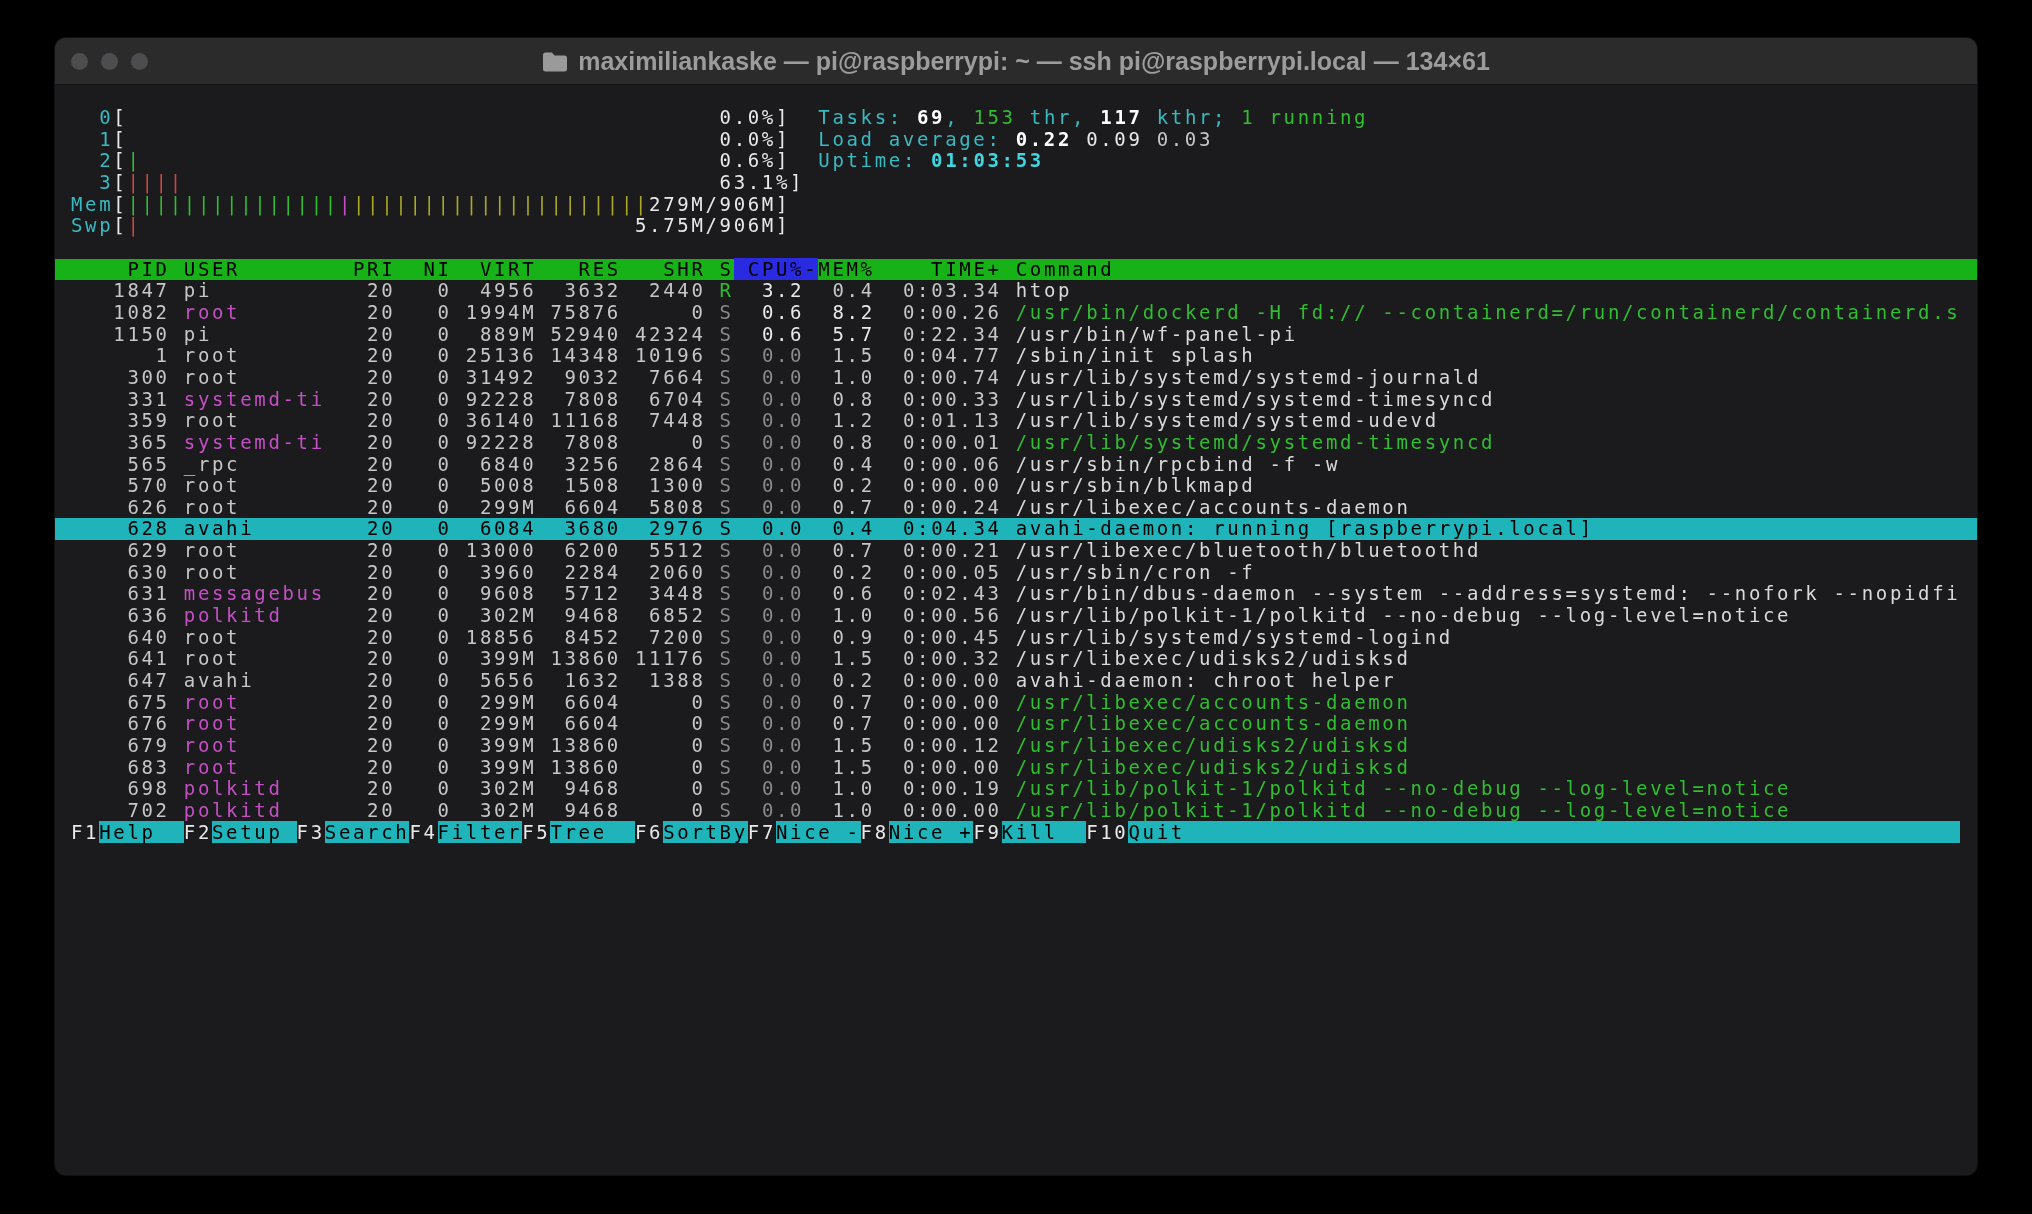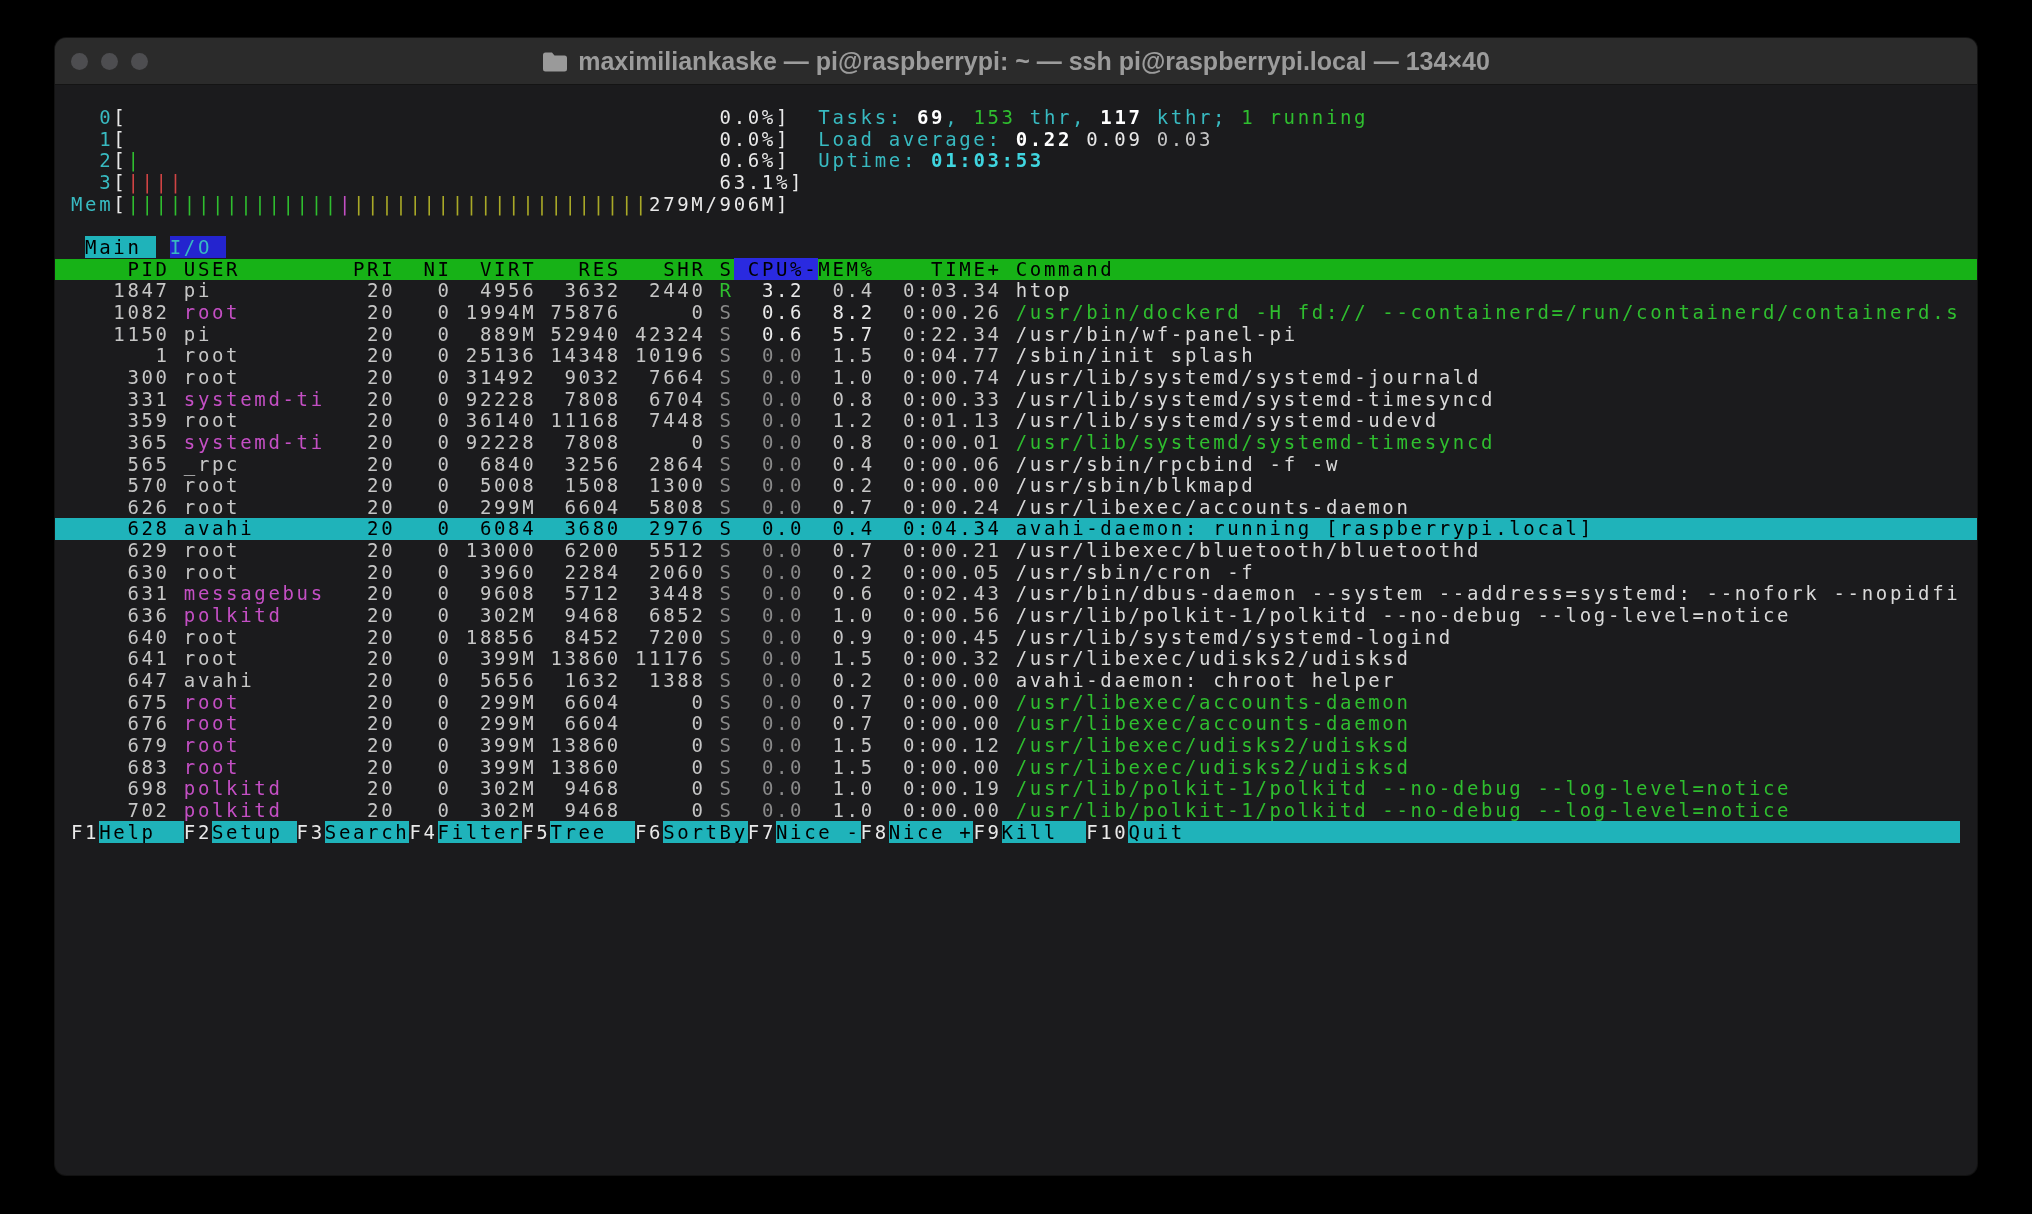--- a/index.html
+++ b/index.html
@@ -37,34 +37,32 @@
         <div class="light"></div>
         <div class="light"></div>
         <div class="light"></div>
       </div>
       <div class="titletext">
         <span style="display:inline-flex;">
           <svg width="26" height="21" viewBox="0 0 26 21">
             <path d="M1 4 q0-2.5 2.5-2.5 h6.5 l2.5 3 h10 q2.5 0 2.5 2.5 v11 q0 2.5-2.5 2.5 h-19 q-2.5 0-2.5-2.5 z" fill="#9a9a9a"></path>
           </svg>
         </span>
-        <span>maximiliankaske — pi@raspberrypi: ~ — ssh pi@raspberrypi.local — 134×40</span>
+        <span>maximiliankaske — pi@raspberrypi: ~ — ssh pi@raspberrypi.local — 134×61</span>
       </div>
     </div>
     <div class="terminal">
       <div id="meters">
           <div class="trow"><span style="color: rgb(56, 186, 193);">  0</span><span style="color: rgb(233, 233, 233);">[</span><span>                                          </span><span style="color: rgb(233, 233, 233);">0.0%</span><span style="color: rgb(233, 233, 233);">]</span><span>  </span><span style="color: rgb(56, 186, 193);">Tasks: </span><span style="color: rgb(255, 255, 255); font-weight: bold;">69</span><span style="color: rgb(56, 186, 193);">, </span><span style="color: rgb(47, 190, 47);">153</span><span style="color: rgb(56, 186, 193);"> thr</span><span style="color: rgb(56, 186, 193);">, </span><span style="color: rgb(255, 255, 255); font-weight: bold;">117</span><span style="color: rgb(56, 186, 193);"> kthr</span><span style="color: rgb(56, 186, 193);">; </span><span style="color: rgb(47, 190, 47);">1 running</span></div>
           <div class="trow"><span style="color: rgb(56, 186, 193);">  1</span><span style="color: rgb(233, 233, 233);">[</span><span>                                          </span><span style="color: rgb(233, 233, 233);">0.0%</span><span style="color: rgb(233, 233, 233);">]</span><span>  </span><span style="color: rgb(56, 186, 193);">Load average: </span><span style="color: rgb(255, 255, 255); font-weight: bold;">0.22 </span><span style="color: rgb(233, 233, 233);">0.09 </span><span style="color: rgb(198, 198, 198);">0.03</span></div>
           <div class="trow"><span style="color: rgb(56, 186, 193);">  2</span><span style="color: rgb(233, 233, 233);">[</span><span style="color: rgb(47, 190, 47);">|</span><span>                                         </span><span style="color: rgb(233, 233, 233);">0.6%</span><span style="color: rgb(233, 233, 233);">]</span><span>  </span><span style="color: rgb(56, 186, 193);">Uptime: </span><span style="color: rgb(64, 214, 224); font-weight: bold;">01:03:53</span></div>
           <div class="trow"><span style="color: rgb(56, 186, 193);">  3</span><span style="color: rgb(233, 233, 233);">[</span><span style="color: rgb(208, 68, 68);">||||</span><span>                                      </span><span style="color: rgb(233, 233, 233);">63.1%</span><span style="color: rgb(233, 233, 233);">]</span></div>
           <div class="trow"><span style="color: rgb(56, 186, 193);">Mem</span><span style="color: rgb(233, 233, 233);">[</span><span style="color: rgb(47, 190, 47);">|||||||||||||||</span><span style="color: rgb(196, 79, 196);">|</span><span style="color: rgb(169, 169, 39);">|||||||||||||||||||||</span><span></span><span style="color: rgb(233, 233, 233);">279M/906M</span><span style="color: rgb(233, 233, 233);">]</span></div>
+          <div class="trow"><span style="color: rgb(56, 186, 193);">Swp</span><span style="color: rgb(233, 233, 233);">[</span><span style="color: rgb(208, 68, 68);">|</span><span>                                   </span><span style="color: rgb(233, 233, 233);">5.75M/906M</span><span style="color: rgb(233, 233, 233);">]</span></div>
           <div class="trow"><span> </span></div>
-        </div>
-      <div id="tabs">
-          <div class="trow"><span> </span><span style="color: rgb(0, 0, 0); background: rgb(31, 179, 186);">Main </span><span> </span><span style="color: rgb(56, 186, 193); background: rgb(36, 36, 207);">I/O </span></div>
         </div>
       <div id="table">
           <div class="trow" style="background: rgb(23, 178, 23);"><span style="color: rgb(0, 0, 0);">    PID</span><span> </span><span style="color: rgb(0, 0, 0);">USER      </span><span style="color: rgb(0, 0, 0);">  PRI</span><span style="color: rgb(0, 0, 0);">  NI</span><span style="color: rgb(0, 0, 0);">  VIRT</span><span style="color: rgb(0, 0, 0);">   RES</span><span style="color: rgb(0, 0, 0);">   SHR</span><span> </span><span style="color: rgb(0, 0, 0);">S</span><span style="color: rgb(0, 0, 0); background: rgb(42, 42, 224);"> CPU%-</span><span style="color: rgb(0, 0, 0);">MEM%</span><span> </span><span style="color: rgb(0, 0, 0);">   TIME+</span><span> </span><span style="color: rgb(0, 0, 0);">Command</span></div>
           <div class="trow"><span style="color: rgb(198, 198, 198);">   1847</span><span> </span><span style="color: rgb(198, 198, 198);">pi        </span><span style="color: rgb(198, 198, 198);">   20</span><span style="color: rgb(198, 198, 198);">   0</span><span style="color: rgb(198, 198, 198);">  4956</span><span style="color: rgb(198, 198, 198);">  3632</span><span style="color: rgb(198, 198, 198);">  2440</span><span> </span><span style="color: rgb(47, 190, 47);">R</span><span> </span><span style="color: rgb(233, 233, 233);"> 3.2</span><span> </span><span style="color: rgb(198, 198, 198);"> 0.4</span><span> </span><span style="color: rgb(198, 198, 198);"> 0:03.34</span><span> </span><span style="color: rgb(217, 217, 217);">htop</span></div>
           <div class="trow"><span style="color: rgb(198, 198, 198);">   1082</span><span> </span><span style="color: rgb(196, 79, 196);">root      </span><span style="color: rgb(198, 198, 198);">   20</span><span style="color: rgb(198, 198, 198);">   0</span><span style="color: rgb(198, 198, 198);"> 1994M</span><span style="color: rgb(198, 198, 198);"> 75876</span><span style="color: rgb(198, 198, 198);">     0</span><span> </span><span style="color: rgb(138, 138, 138);">S</span><span> </span><span style="color: rgb(233, 233, 233);"> 0.6</span><span> </span><span style="color: rgb(233, 233, 233);"> 8.2</span><span> </span><span style="color: rgb(198, 198, 198);"> 0:00.26</span><span> </span><span style="color: rgb(47, 190, 47);">/usr/bin/dockerd -H fd:// --containerd=/run/containerd/containerd.s</span></div>
           <div class="trow"><span style="color: rgb(198, 198, 198);">   1150</span><span> </span><span style="color: rgb(198, 198, 198);">pi        </span><span style="color: rgb(198, 198, 198);">   20</span><span style="color: rgb(198, 198, 198);">   0</span><span style="color: rgb(198, 198, 198);">  889M</span><span style="color: rgb(198, 198, 198);"> 52940</span><span style="color: rgb(198, 198, 198);"> 42324</span><span> </span><span style="color: rgb(138, 138, 138);">S</span><span> </span><span style="color: rgb(233, 233, 233);"> 0.6</span><span> </span><span style="color: rgb(233, 233, 233);"> 5.7</span><span> </span><span style="color: rgb(198, 198, 198);"> 0:22.34</span><span> </span><span style="color: rgb(217, 217, 217);">/usr/bin/wf-panel-pi</span></div>
           <div class="trow"><span style="color: rgb(198, 198, 198);">      1</span><span> </span><span style="color: rgb(198, 198, 198);">root      </span><span style="color: rgb(198, 198, 198);">   20</span><span style="color: rgb(198, 198, 198);">   0</span><span style="color: rgb(198, 198, 198);"> 25136</span><span style="color: rgb(198, 198, 198);"> 14348</span><span style="color: rgb(198, 198, 198);"> 10196</span><span> </span><span style="color: rgb(138, 138, 138);">S</span><span> </span><span style="color: rgb(138, 138, 138);"> 0.0</span><span> </span><span style="color: rgb(198, 198, 198);"> 1.5</span><span> </span><span style="color: rgb(198, 198, 198);"> 0:04.77</span><span> </span><span style="color: rgb(217, 217, 217);">/sbin/init splash</span></div>
           <div class="trow"><span style="color: rgb(198, 198, 198);">    300</span><span> </span><span style="color: rgb(198, 198, 198);">root      </span><span style="color: rgb(198, 198, 198);">   20</span><span style="color: rgb(198, 198, 198);">   0</span><span style="color: rgb(198, 198, 198);"> 31492</span><span style="color: rgb(198, 198, 198);">  9032</span><span style="color: rgb(198, 198, 198);">  7664</span><span> </span><span style="color: rgb(138, 138, 138);">S</span><span> </span><span style="color: rgb(138, 138, 138);"> 0.0</span><span> </span><span style="color: rgb(198, 198, 198);"> 1.0</span><span> </span><span style="color: rgb(198, 198, 198);"> 0:00.74</span><span> </span><span style="color: rgb(217, 217, 217);">/usr/lib/systemd/systemd-journald</span></div>
           <div class="trow"><span style="color: rgb(198, 198, 198);">    331</span><span> </span><span style="color: rgb(196, 79, 196);">systemd-ti</span><span style="color: rgb(198, 198, 198);">   20</span><span style="color: rgb(198, 198, 198);">   0</span><span style="color: rgb(198, 198, 198);"> 92228</span><span style="color: rgb(198, 198, 198);">  7808</span><span style="color: rgb(198, 198, 198);">  6704</span><span> </span><span style="color: rgb(138, 138, 138);">S</span><span> </span><span style="color: rgb(138, 138, 138);"> 0.0</span><span> </span><span style="color: rgb(198, 198, 198);"> 0.8</span><span> </span><span style="color: rgb(198, 198, 198);"> 0:00.33</span><span> </span><span style="color: rgb(217, 217, 217);">/usr/lib/systemd/systemd-timesyncd</span></div>
           <div class="trow"><span style="color: rgb(198, 198, 198);">    359</span><span> </span><span style="color: rgb(198, 198, 198);">root      </span><span style="color: rgb(198, 198, 198);">   20</span><span style="color: rgb(198, 198, 198);">   0</span><span style="color: rgb(198, 198, 198);"> 36140</span><span style="color: rgb(198, 198, 198);"> 11168</span><span style="color: rgb(198, 198, 198);">  7448</span><span> </span><span style="color: rgb(138, 138, 138);">S</span><span> </span><span style="color: rgb(138, 138, 138);"> 0.0</span><span> </span><span style="color: rgb(198, 198, 198);"> 1.2</span><span> </span><span style="color: rgb(198, 198, 198);"> 0:01.13</span><span> </span><span style="color: rgb(217, 217, 217);">/usr/lib/systemd/systemd-udevd</span></div>

